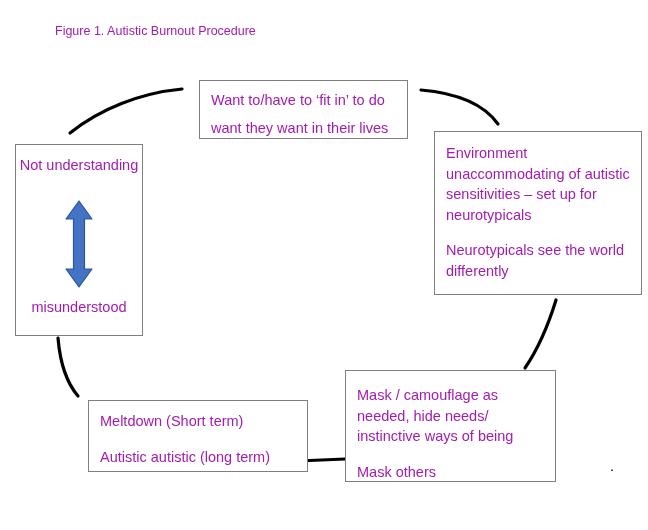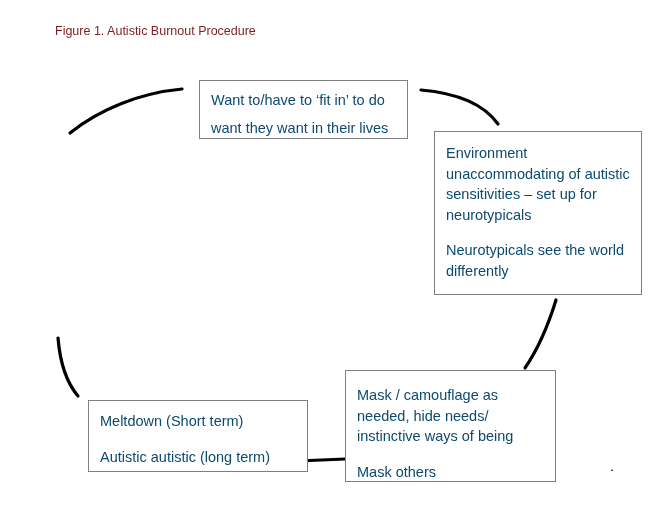--- a/index.html
+++ b/index.html
@@ -17,32 +17,32 @@
     height: 530px;
     background: #ffffff;
     overflow: hidden;
   }
   #figure-caption {
     position: absolute;
     left: 55px;
     top: 23px;
     font-size: 12.5px;
     line-height: 1.3;
-    color: #7f1d1d;
+    color: #a21caf;
     white-space: nowrap;
   }
   .node-box {
     position: absolute;
     box-sizing: border-box;
     border: 1.4px solid #7f7f7f;
     background: #ffffff;
     padding: 8px 11px;
     font-size: 14.5px;
     line-height: 1.42;
-    color: #0c4a6e;
+    color: #a21caf;
   }
   .node-box p {
     margin: 0;
   }
   .node-box p + p {
     margin-top: 15px;
   }
 
   
   #box-fit-in {
@@ -138,20 +138,29 @@
       <path d="M 556,300 C 548,326 538,349 525,368"></path>
       <path d="M 274,462 L 345,459"></path>
     </g>
   </svg>
 
   <div class="node-box" id="box-fit-in">
     <p>Want to/have to ‘fit in’ to do</p>
     <p style="margin-top:7px">want they want in their lives</p>
   </div>
 
+  <div class="node-box" id="box-not-understanding">
+    <div class="stack-label" id="label-not-understanding">Not understanding</div>
+
+    <svg id="vertical-double-arrow" viewBox="0 0 34 90" width="34" height="90" aria-hidden="true">
+      <polygon points="17,2 30,20 22.5,20 22.5,70 30,70 17,88 4,70 11.5,70 11.5,20 4,20" fill="#4472C4" stroke="#2E5597" stroke-width="1.2" stroke-linejoin="round"></polygon>
+    </svg>
+
+    <div class="stack-label" id="label-misunderstood">misunderstood</div>
+  </div>
 
   <div class="node-box" id="box-environment">
     <p>Environment unaccommodating of autistic sensitivities – set up for neurotypicals</p>
     <p>Neurotypicals see the world differently</p>
   </div>
 
   <div class="node-box" id="box-mask">
     <p>Mask / camouflage as needed, hide needs/ instinctive ways of being</p>
     <p>Mask others</p>
   </div>

